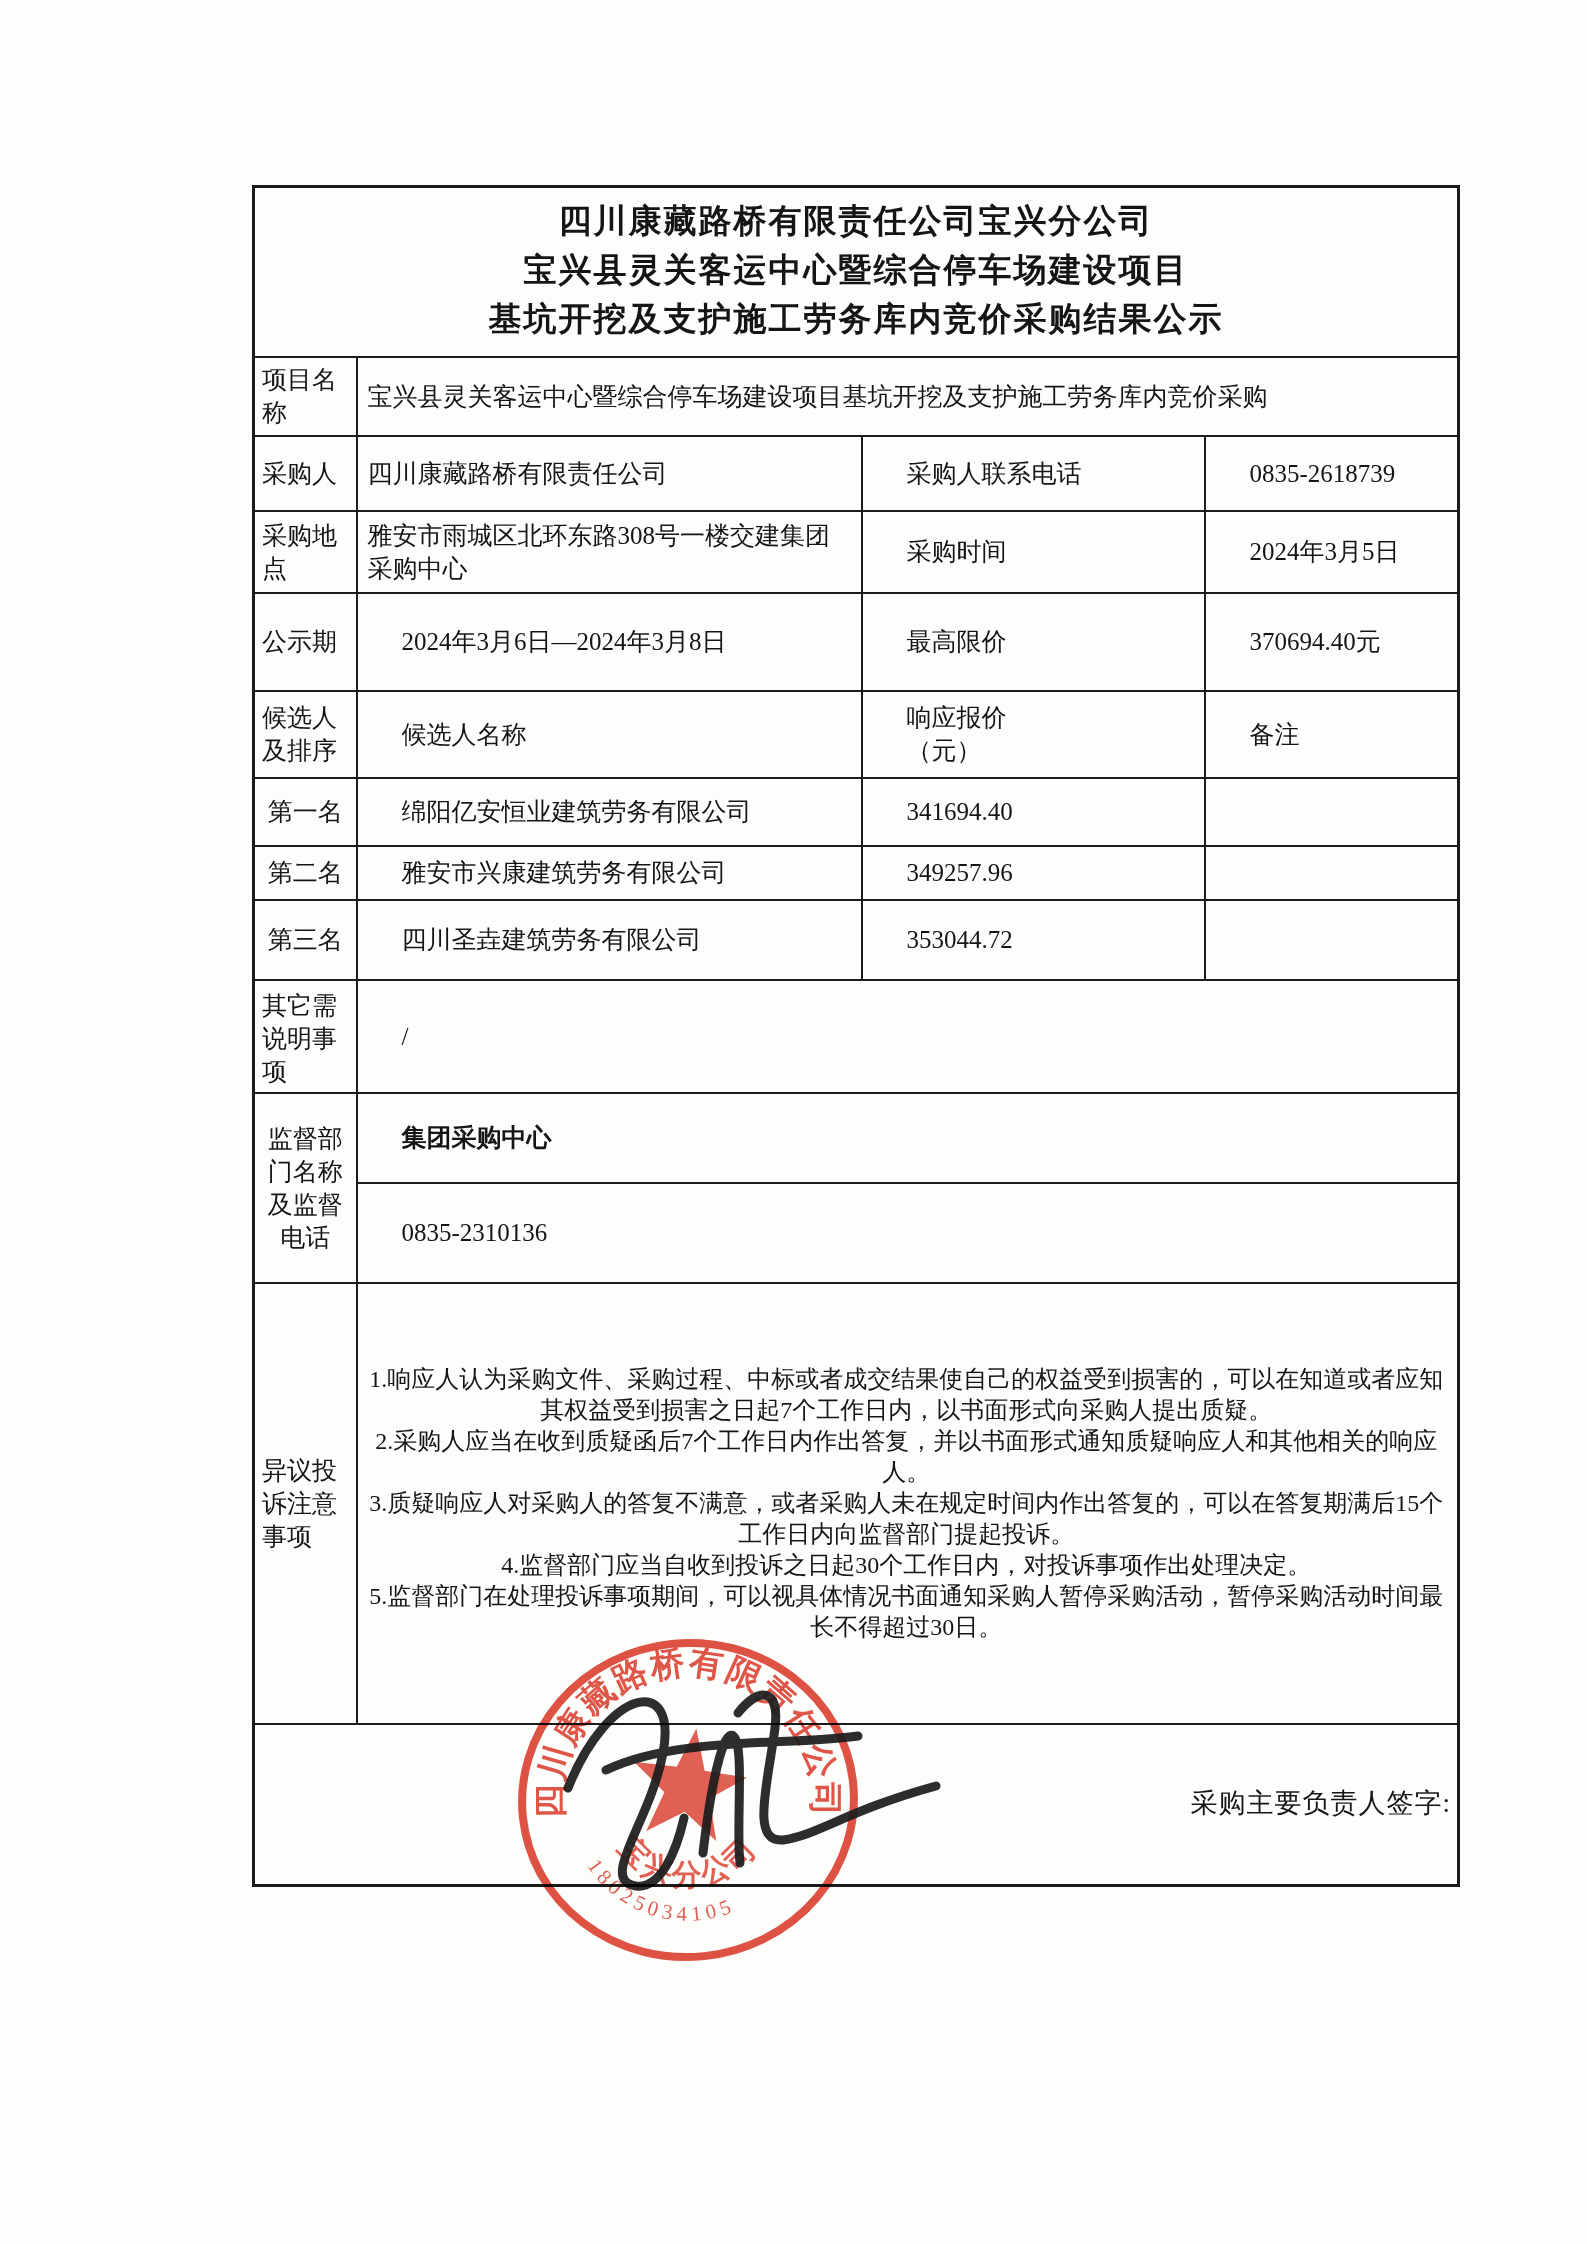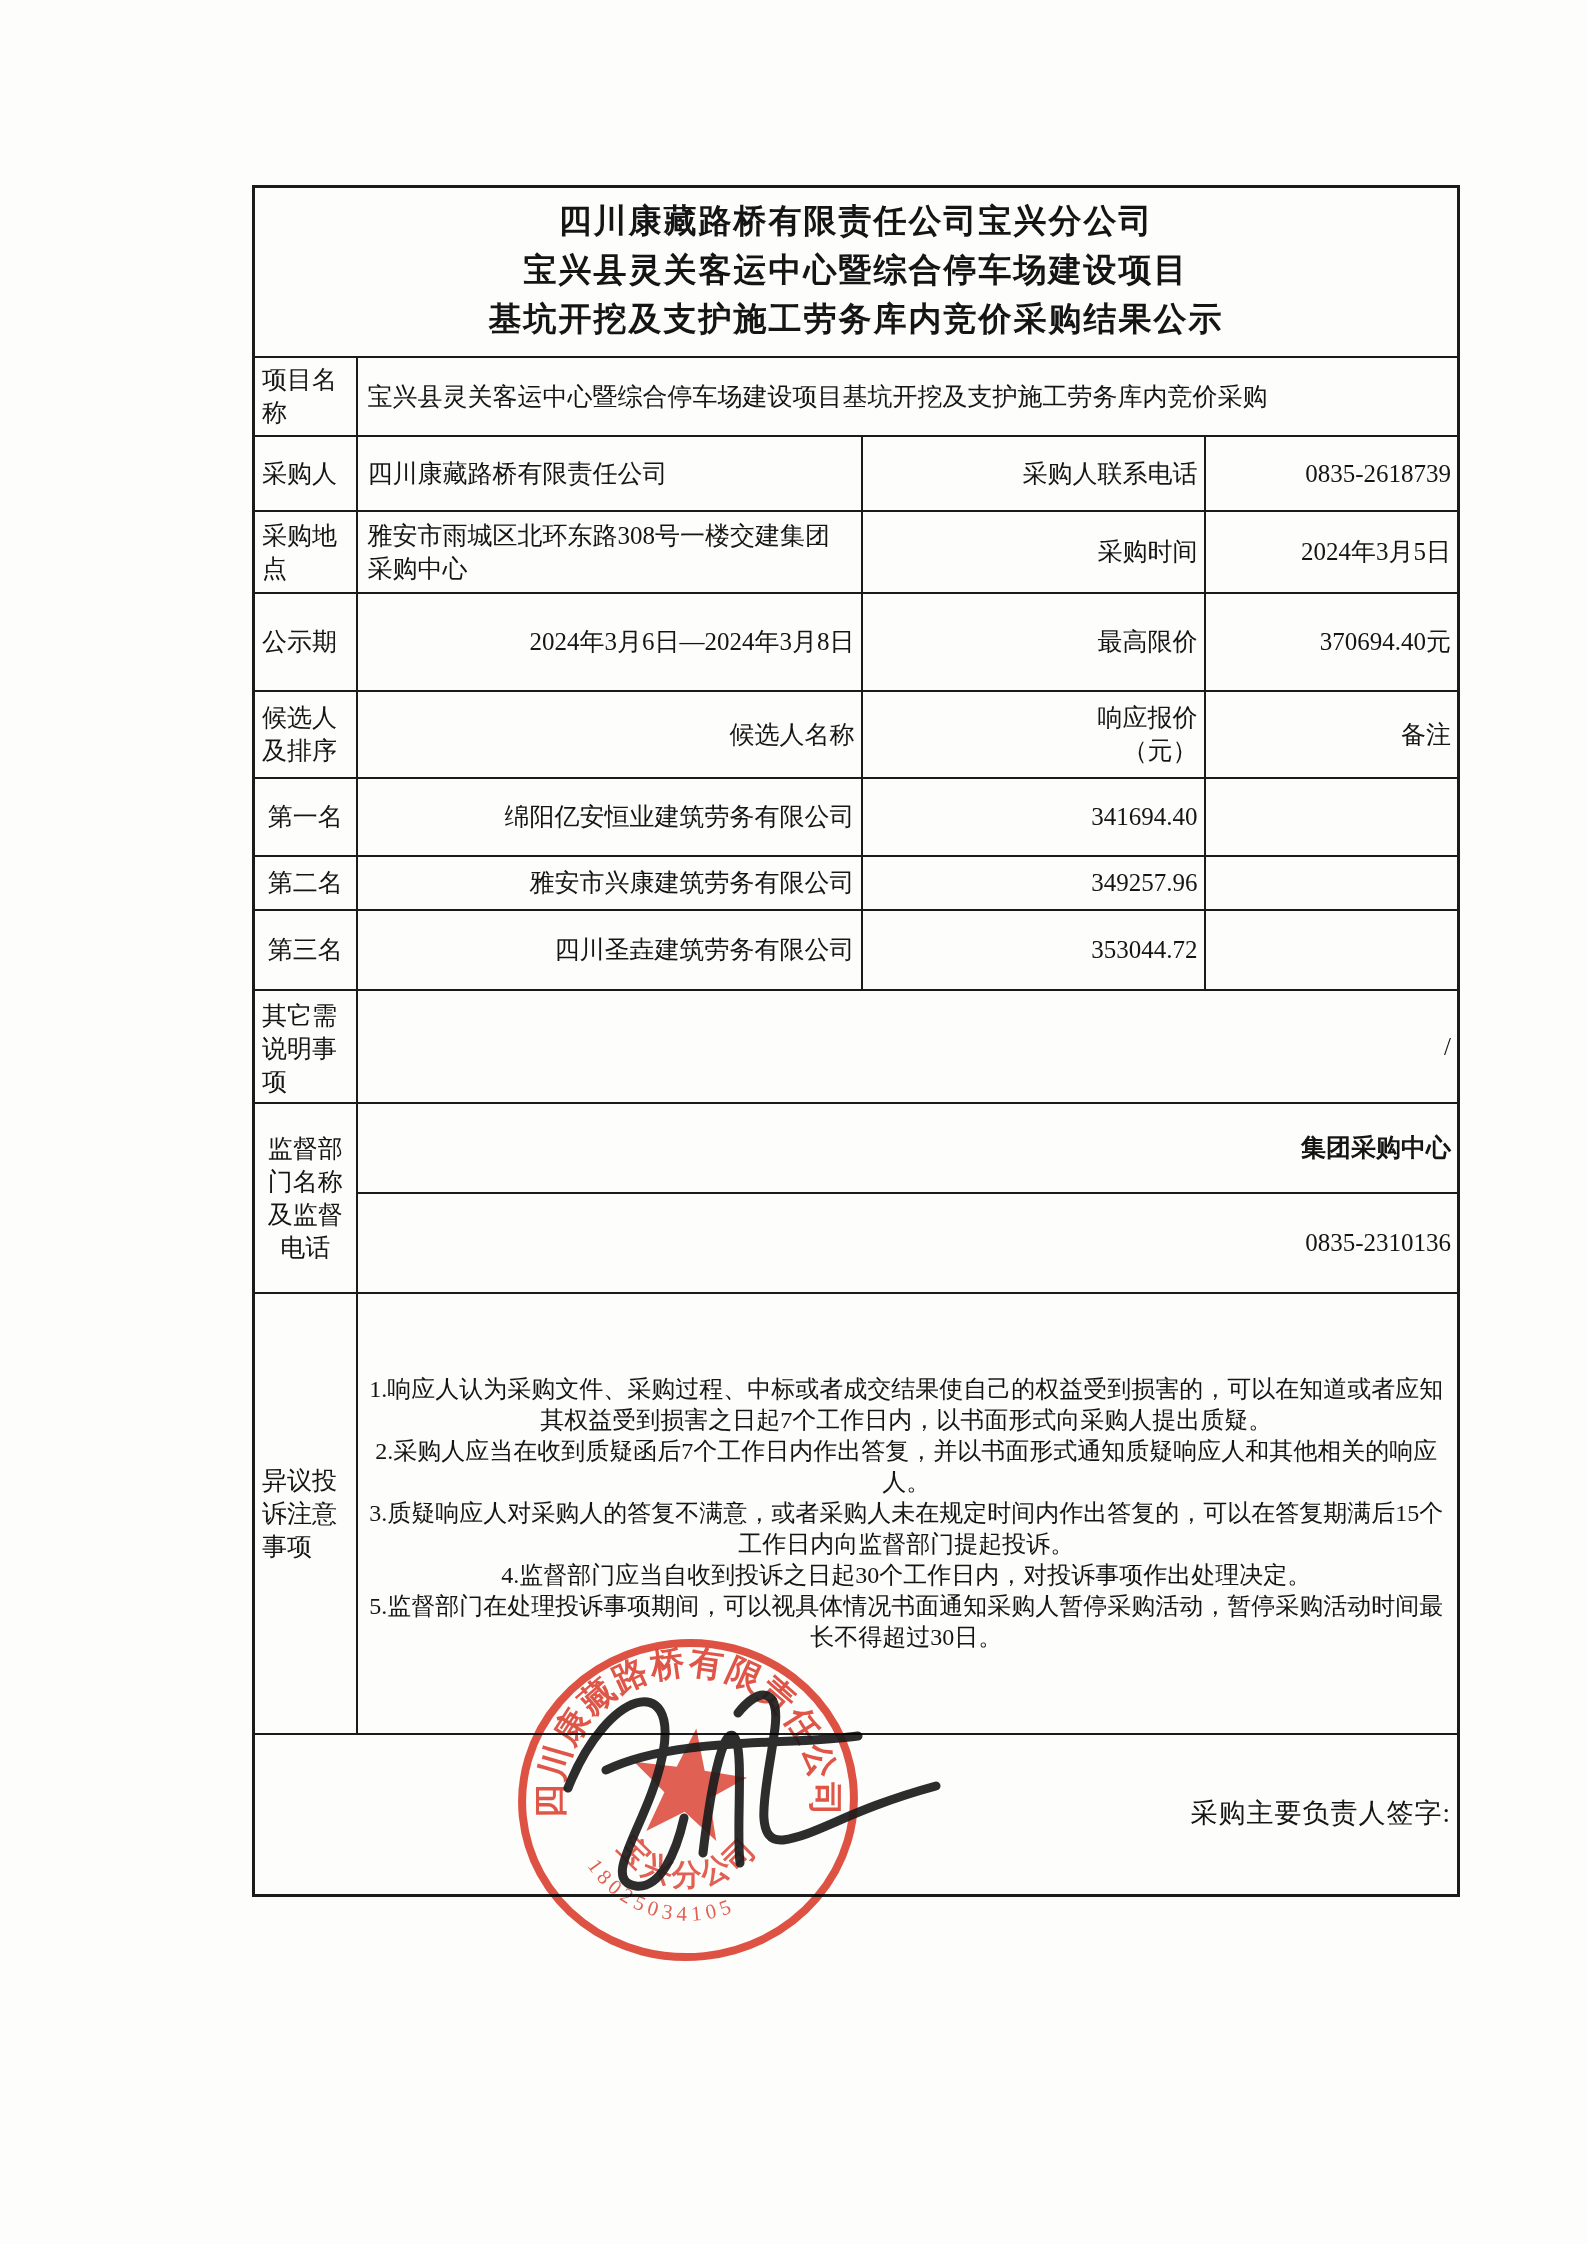--- a/index.html
+++ b/index.html
@@ -25,21 +25,21 @@
     word-break:break-all;
   }
   .title-cell{text-align:center;vertical-align:middle;padding-top:2px;}
   .title-line{
     font-size:33px;font-weight:bold;letter-spacing:2px;
     line-height:49px;white-space:nowrap;
   }
   .lbl{text-align:left;padding-left:7px;padding-right:2px;}
   .lbl-center{text-align:center;padding:2px;}
   .val-left{text-align:left;padding-left:10px;}
-  .val-center{text-align:right;padding-left:44px;}
+  .val-center{text-align:left;padding-left:44px;}
   .prewrap{white-space:pre-line;}
   .objection-text{
     font-size:24px;line-height:31px;text-align:center;
     padding:10px 12px 10px 10px;vertical-align:middle;
   }
   .objection-text div{margin:0;}
   .sig-cell{position:relative;text-align:right;vertical-align:middle;padding-left:10px;}
   .sig-label{font-size:27px;letter-spacing:1px;}
   .stamp-wrap{
     position:absolute;left:488px;top:1618px;width:470px;height:372px;
@@ -96,21 +96,21 @@
     </tr>
 
     <tr style="height:87px">
       <td class="lbl">候选人及排序</td>
       <td class="val-center">候选人名称</td>
       <td class="val-center prewrap">响应报价
 （元）</td>
       <td class="val-center">备注</td>
     </tr>
 
-    <tr style="height:78px">
+    <tr style="height:68px">
       <td class="lbl-center">第一名</td>
       <td class="val-center">绵阳亿安恒业建筑劳务有限公司</td>
       <td class="val-center">341694.40</td>
       <td class="val-center"></td>
     </tr>
 
     <tr style="height:54px">
       <td class="lbl-center">第二名</td>
       <td class="val-center">雅安市兴康建筑劳务有限公司</td>
       <td class="val-center">349257.96</td>

